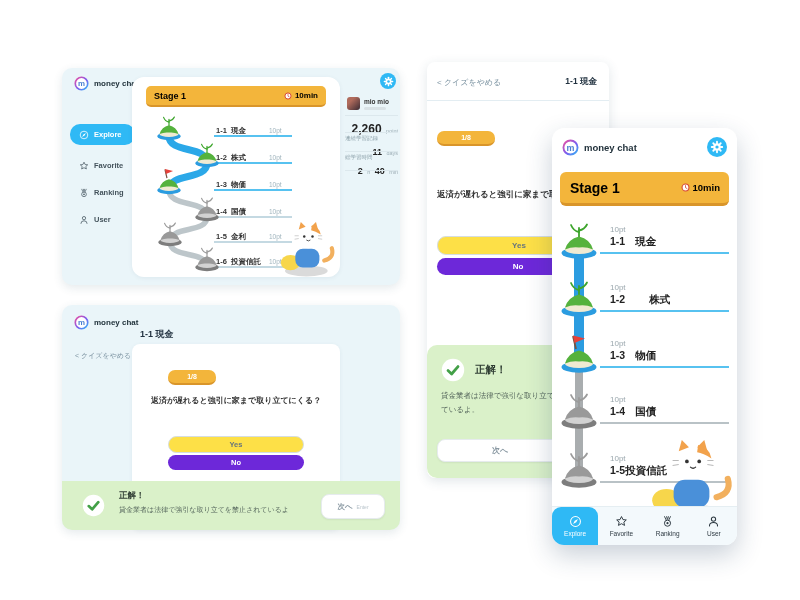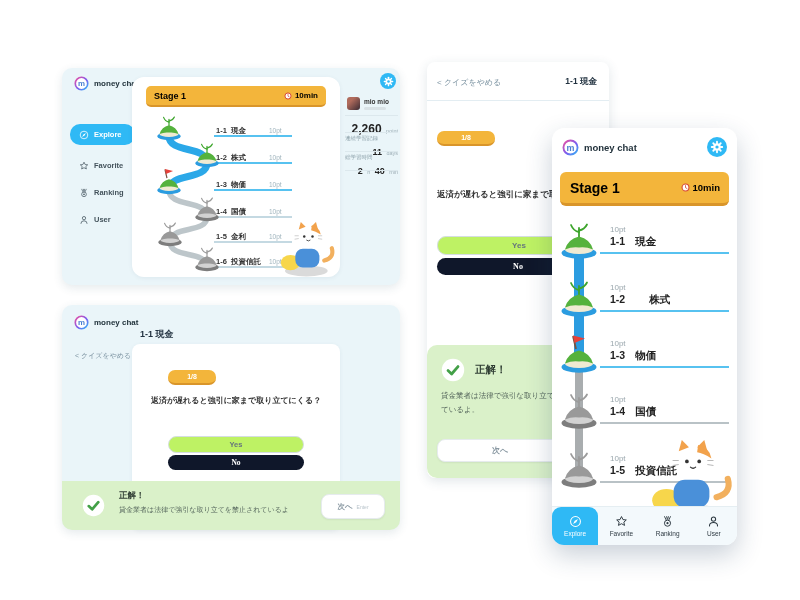--- a/index.html
+++ b/index.html
@@ -19,22 +19,22 @@
   
   .sb-item{display:flex;align-items:center;gap:5px;height:17px;margin-bottom:8px;padding:1px 9px;
            font-size:7.5px;font-weight:bold;color:#44535c;border-radius:10px;width:fit-content;}
   .sb-item.active{background:#2fb9f5;color:#fff;padding:2px 13px 2px 9px;margin-bottom:11px;}
   .sb-ic svg{width:10px;height:10px;display:block;}
   
   .banner{background:#f3b53b;border-bottom:2px solid #d9952a;border-radius:5px;display:flex;align-items:center;justify-content:space-between;color:#000000;font-weight:bold;}
   .banner .b-time{display:flex;align-items:center;gap:3px;}
   
   .badge{background:#f3b53b;border-bottom:2px solid #d9952a;border-radius:7px;color:#fff;font-weight:bold;display:flex;align-items:center;justify-content:center;}
-  .btn-yes{background:#bef264;border:1.5px solid #d5dde1;border-radius:9px;color:#66757d;font-weight:bold;display:flex;align-items:center;justify-content:center;}
-  .btn-no{background:#0f172a;border-radius:9px;color:#fff;font-weight:bold;display:flex;align-items:center;justify-content:center;font-family:Liberation Serif, serif;}
+  .btn-yes{background:#fde047;border:1.5px solid #d5dde1;border-radius:9px;color:#66757d;font-weight:bold;display:flex;align-items:center;justify-content:center;}
+  .btn-no{background:#6d28d9;border-radius:9px;color:#fff;font-weight:bold;display:flex;align-items:center;justify-content:center;}
   .btn-next{background:#fff;border:1px solid #e6ebee;border-radius:8px;color:#8a99a3;font-weight:bold;display:flex;align-items:center;justify-content:center;box-shadow:0 1px 2px rgba(0,0,0,.06);}
   .greenpane{background:#daf1c9;}
   .chk{border-radius:50%;line-height:0;}
   
   .lvl-name{font-size:7.5px;font-weight:bold;color:#333;white-space:nowrap;}
   .lvl-pt{font-size:6.5px;color:#9fb4bd;white-space:nowrap;}
   
   .p-label{font-size:5.5px;color:#8fa3ac;}
   .p-val{font-weight:bold;color:#222;}
   .p-unit{font-size:5.5px;color:#9fb0b8;font-weight:normal;}
@@ -453,21 +453,21 @@
               <g stroke="#9b9b9b" stroke-width="1.8" fill="none" stroke-linecap="round">
                 <path d="M22 17 V8"></path>
                 <path d="M22 12 Q16.5 11 14 5"></path>
                 <path d="M22 10.5 Q27.5 9.5 30 4.5"></path>
               </g>
     <ellipse cx="22" cy="33" rx="17.5" ry="5.8" fill="#7d7d7d"></ellipse>
     <ellipse cx="22" cy="29.5" rx="14" ry="4.6" fill="#d2d2d2"></ellipse>
     <path d="M8 29.5 Q11 19 22 16.5 Q33 19 36 29.5 Q29 26.5 22 27.5 Q15 26.5 8 29.5 Z" fill="#999999"></path>
             </svg></span>
     <span class="abs m-pt" style="left:58px;top:326px;" data-interactable="false">10pt</span>
-    <span class="abs m-name" style="left:58px;top:336px;" data-interactable="false">1-5<span style="margin-left:10px;font-family:Liberation Mono, monospace;">投資信託</span></span>
+    <span class="abs m-name" style="left:58px;top:336px;" data-interactable="false">1-5<span style="font-family:Liberation Mono, monospace;">投資信託</span></span>
   </div>
       </div>
 
     <span class="abs" style="right:0;top:312px;width:92px;line-height:0;" data-interactable="false"><svg viewBox="0 0 90 80" style="width: 100%; height: 100%;">
           <ellipse cx="44" cy="71" rx="31" ry="8" fill="#dadada"></ellipse>
           <path d="M70 56 Q85 52 81 38" stroke="#f2b05e" stroke-width="6" fill="none" stroke-linecap="round"></path>
           <ellipse cx="21" cy="59" rx="14" ry="11" fill="#f7d64b"></ellipse>
           <rect x="28" y="39" width="35" height="27" rx="11" fill="#4a90d9"></rect>
           <circle cx="47" cy="21" r="17" fill="#ffffff"></circle>
           <path d="M33 11 L36 0 L43 7 Z" fill="#f2a24c"></path>

